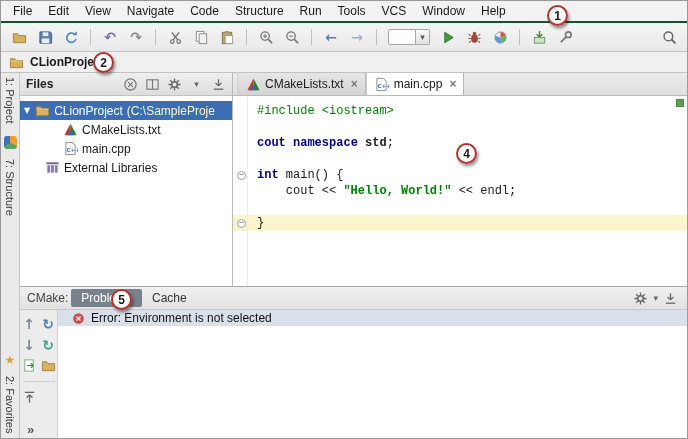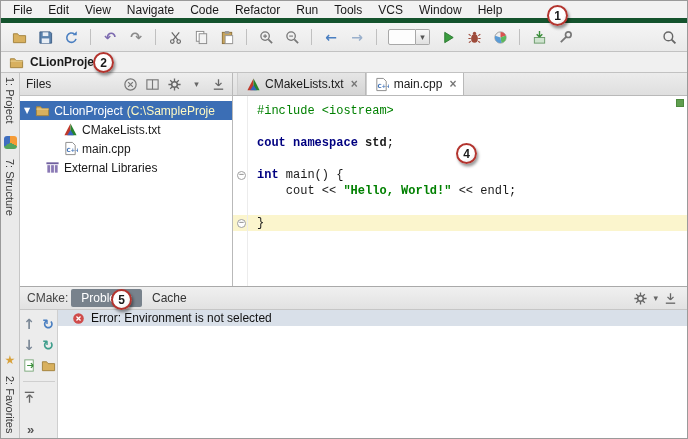--- a/index.html
+++ b/index.html
@@ -1,19 +1,19 @@
 <!DOCTYPE html>
 <html><head>
 <meta charset="utf-8">
 <style>
   *{box-sizing:border-box;margin:0;padding:0;}
   html,body{margin:0;padding:0;background:#d6d6d6;}
   .app{position:relative;width:688px;height:439px;background:#ececec;font-family:"Liberation Sans","DejaVu Sans",sans-serif;font-size:12px;color:#1a1a1a;overflow:hidden;border:1px solid #9a9a9a;}
   
-  .menubar{height:22px;display:flex;align-items:center;padding-left:4px;background:#f2f2f2;border-bottom:5px solid #14532d;}
+  .menubar{height:22px;display:flex;align-items:center;padding-left:4px;background:#f2f2f2;border-bottom:2px solid #14532d;}
   .menu-item{padding:2px 8px;border-radius:2px;cursor:default;}
   
   .toolbar{height:29px;display:flex;align-items:center;padding:0 6px;background:linear-gradient(#f5f5f5,#e9e9e9);border-bottom:1px solid #c2c2c2;gap:2px;}
   .tb-btn{width:24px;height:22px;display:flex;align-items:center;justify-content:center;border-radius:3px;}
   .tb-div{width:1px;height:16px;background:#c0c0c0;margin:0 5px;}
   .tb-spacer{flex:1;}
   .tb-combo{display:flex;align-items:center;margin:0 4px;}
   .combo-box{width:28px;height:16px;background:#fdfdfd;border:1px solid #a8a8a8;border-radius:2px 0 0 2px;}
   .combo-arrow{width:14px;height:16px;background:linear-gradient(#fafafa,#e0e0e0);border:1px solid #a8a8a8;border-left:none;border-radius:0 2px 2px 0;font-size:9px;display:flex;align-items:center;justify-content:center;color:#555;}
   .g{font-family:"DejaVu Sans",sans-serif;font-size:14px;line-height:1;font-weight:bold;}
@@ -24,21 +24,21 @@
   .stripe{width:19px;background:#eaeaea;border-right:1px solid #c6c6c6;display:flex;flex-direction:column;justify-content:space-between;align-items:center;padding:4px 0;}
   .stripe-group{display:flex;flex-direction:column;align-items:center;gap:10px;}
   .vtext{writing-mode:vertical-rl;font-size:11px;color:#3a3a3a;white-space:nowrap;}
   .stripe-icon.clion{width:13px;height:13px;border-radius:3px;background:conic-gradient(#f59b36 0 33%,#53a45e 33% 66%,#3f6fc0 66% 100%);}
   .stripe-icon.star{color:#d8a13a;font-size:12px;line-height:1;font-family:"DejaVu Sans",sans-serif;}
   .main{flex:1;display:flex;flex-direction:column;min-width:0;}
   .top-row{height:213px;display:flex;min-width:0;}
   
   .files-panel{width:213px;display:flex;flex-direction:column;border-right:1px solid #b9b9b9;background:#fff;}
   .files-header{height:23px;flex:none;display:flex;align-items:center;gap:7px;padding:0 6px;background:linear-gradient(#efefef,#dedede);border-bottom:1px solid #c2c2c2;}
-  .files-title{font-weight:normal;color:#222;margin-right:auto;}
+  .files-title{font-weight:bold;color:#222;margin-right:auto;}
   .hicon{width:15px;height:15px;display:flex;align-items:center;justify-content:center;}
   .tree{flex:1;padding-top:5px;overflow:hidden;}
   .tree-row{height:19px;display:flex;align-items:center;gap:4px;white-space:nowrap;overflow:hidden;}
   .tree-row.sel{background:#3b6eb5;color:#fff;}
   .tree-row.sel .tsuffix{color:#fef9c3;}
   .tri{font-size:8px;color:#fff;font-family:"DejaVu Sans",sans-serif;}
   .tsuffix{color:#8a8a8a;}
   .ficon{width:16px;height:16px;display:flex;align-items:center;justify-content:center;flex:none;}
   
   .editor{flex:1;display:flex;flex-direction:column;min-width:0;background:#fff;}
@@ -84,21 +84,21 @@
 <body>
 
 <div class="app">
 
   <div class="menubar" id="menubar">
       <span class="menu-item">File</span>
       <span class="menu-item">Edit</span>
       <span class="menu-item">View</span>
       <span class="menu-item">Navigate</span>
       <span class="menu-item">Code</span>
-      <span class="menu-item">Refactor</span>
+      <span class="menu-item">Structure</span>
       <span class="menu-item">Run</span>
       <span class="menu-item">Tools</span>
       <span class="menu-item">VCS</span>
       <span class="menu-item">Window</span>
       <span class="menu-item">Help</span>
     </div>
 
   <div class="toolbar" id="toolbar">
       <span class="tb-btn">
         <svg width="15" height="15" viewBox="0 0 16 16">

